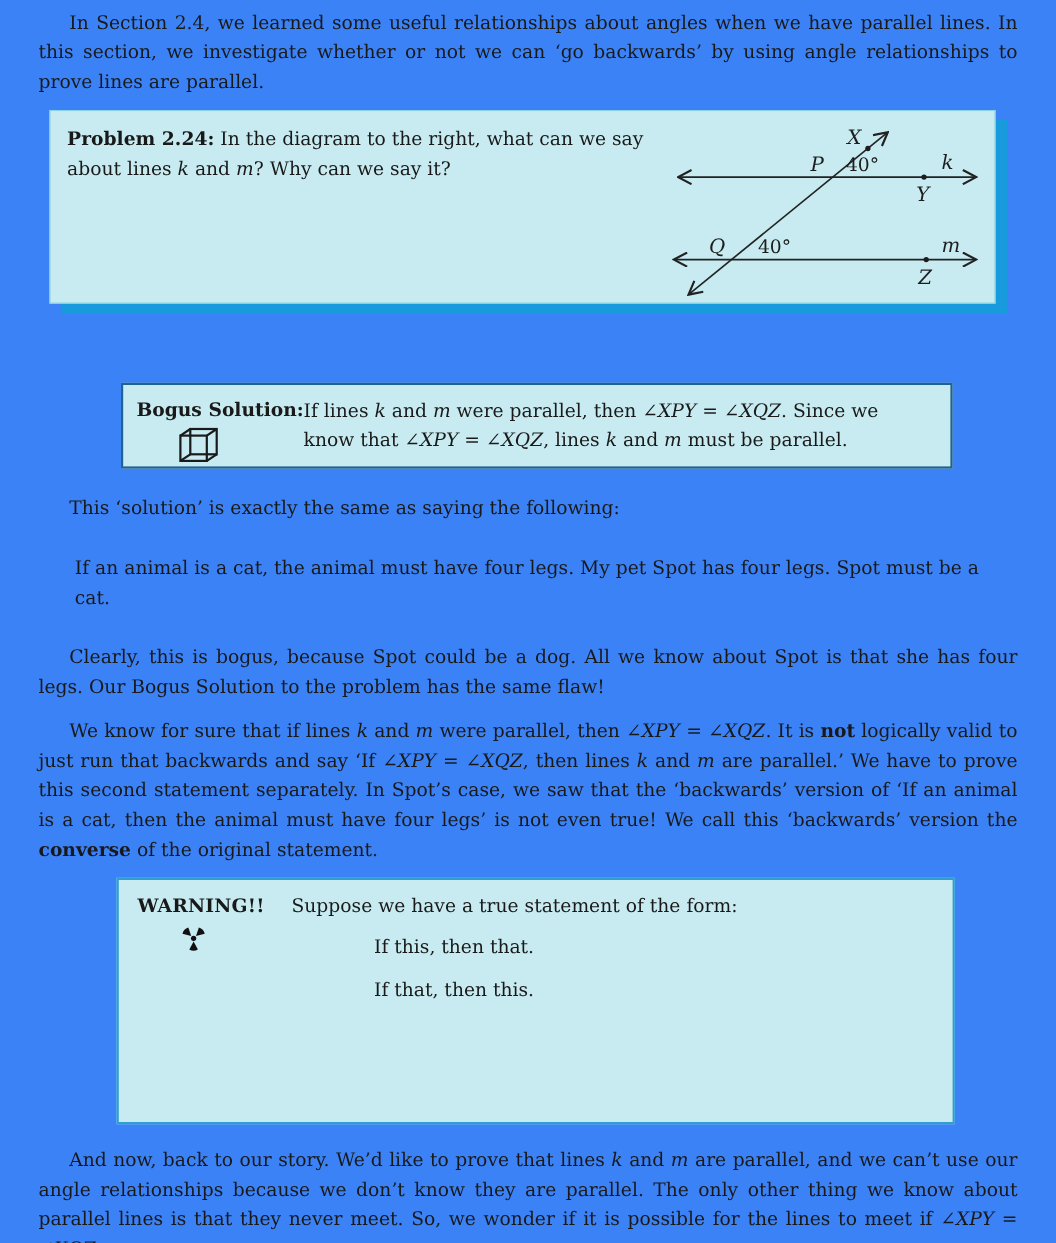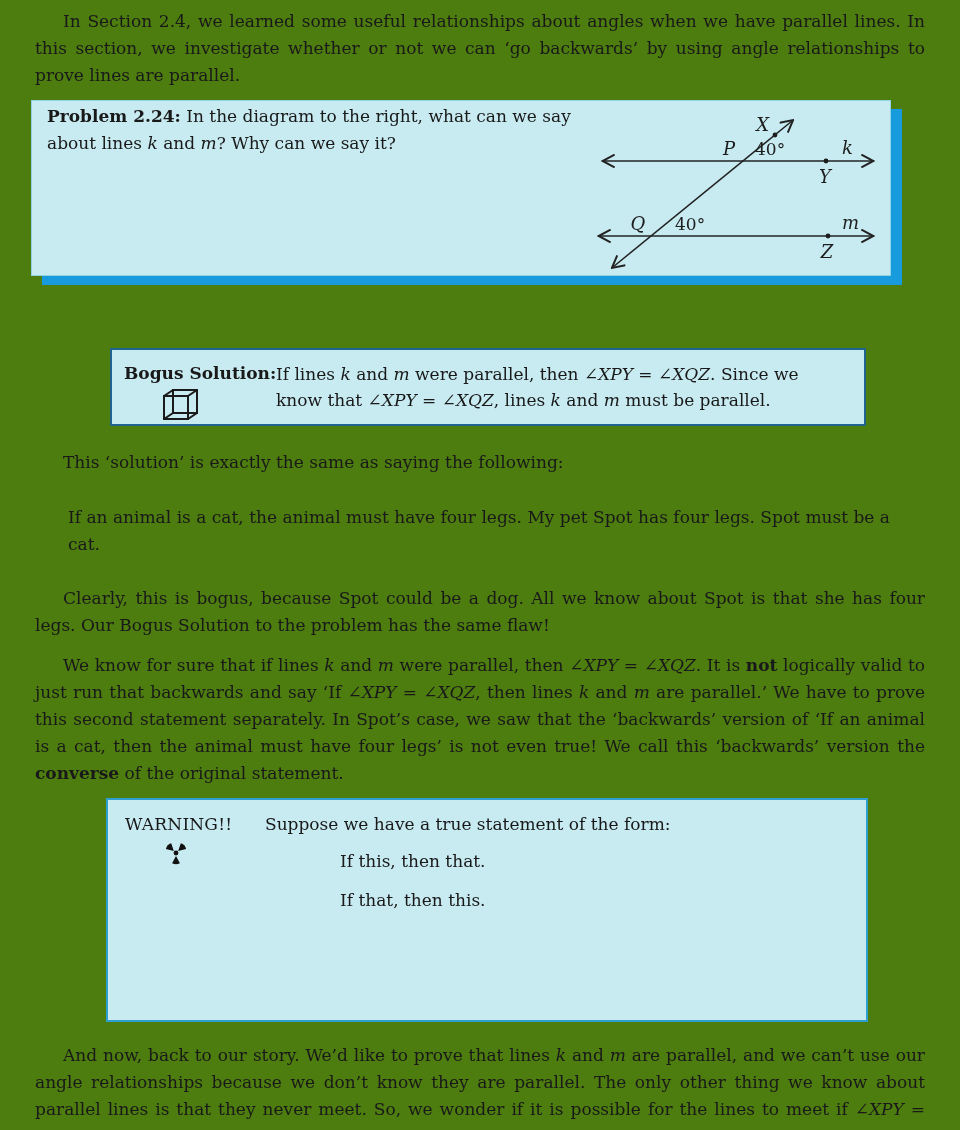--- a/index.html
+++ b/index.html
@@ -8,41 +8,41 @@
     --shadow-blue:#189bdc;
     --bogus-border:#1f6390;
     --warning-border:#2f9fd2;
     --text:#191919;
   }
   *{margin:0;padding:0;box-sizing:border-box;}
   html,body{background:#ffffff;}
   .page{
     position:relative;
     width:960px;height:1130px;
-    background:#4d7c0f;
+    background:#3b82f6;
     font-family:"DejaVu Serif", serif;
     font-size:17px;line-height:27px;
     color:var(--text);
     overflow:hidden;
   }
   .para{
     position:absolute;left:35px;width:890px;
     text-align:justify;
   }
   .indent{text-indent:28px;}
   .seg-i{font-style:italic;}
   .seg-b{font-weight:bold;}
 
   
   .problem-box{
-    position:absolute;left:31px;top:100px;width:860px;height:176px;
+    position:absolute;left:45px;top:100px;width:860px;height:176px;
     background:var(--box-fill);
     border:1px solid var(--problem-border);
     box-shadow:11px 9px 0 0 var(--shadow-blue);
-    padding:2px 15px;
+    padding:13px 15px;
   }
   .problem-text{width:545px;text-align:left;}
   .problem-label{font-weight:bold;}
   .diagram-svg{position:absolute;right:6px;top:2px;}
   .diagram-svg text{font-family:"DejaVu Serif", serif;font-size:18px;fill:#1d1d1d;}
   .diagram-svg text.var{font-style:italic;}
   .diagram-svg text.angle{font-size:17px;}
 
   
   .bogus-box{
@@ -65,21 +65,21 @@
 
   
   .warning-box{
     position:absolute;left:106px;top:798px;width:762px;height:224px;
     background:var(--box-fill);
     border:2.5px solid var(--warning-border);
     display:flex;
     padding:11px 14px 8px 17px;
   }
   .warning-label-col{width:140px;flex:none;}
-  .warning-label{font-weight:normal;letter-spacing:.2px;}
+  .warning-label{font-weight:bold;letter-spacing:.2px;}
   .warning-icon{display:block;margin:2px 0 0 38px;}
   .warning-body{flex:1;line-height:26px;}
   .w-line{margin-bottom:11px;}
   .w-inner{margin-left:75px;margin-bottom:13px;}
   .w-final{margin-bottom:0;}
 </style>
 </head>
 <body>
 
 <div class="page">

